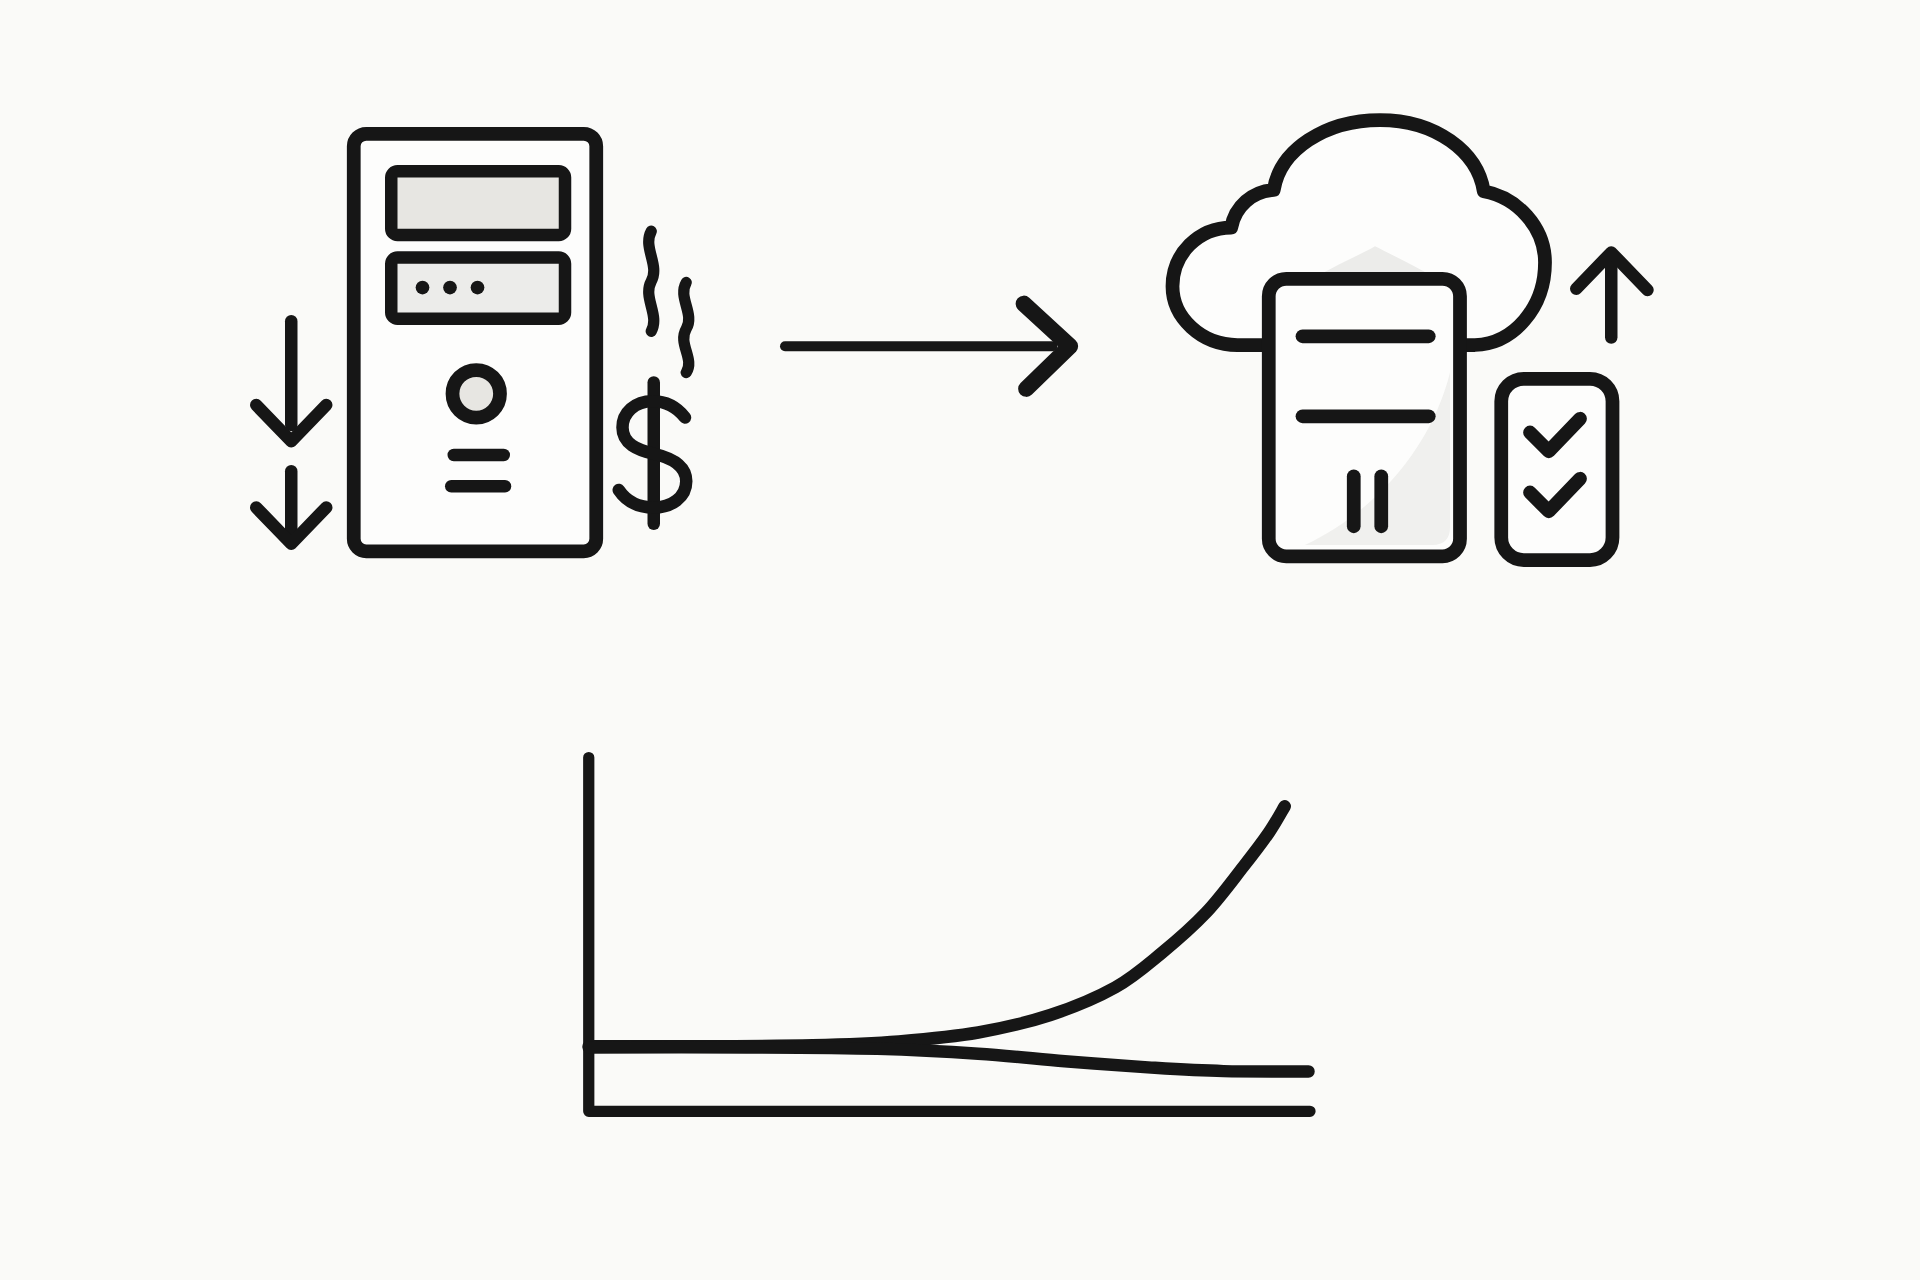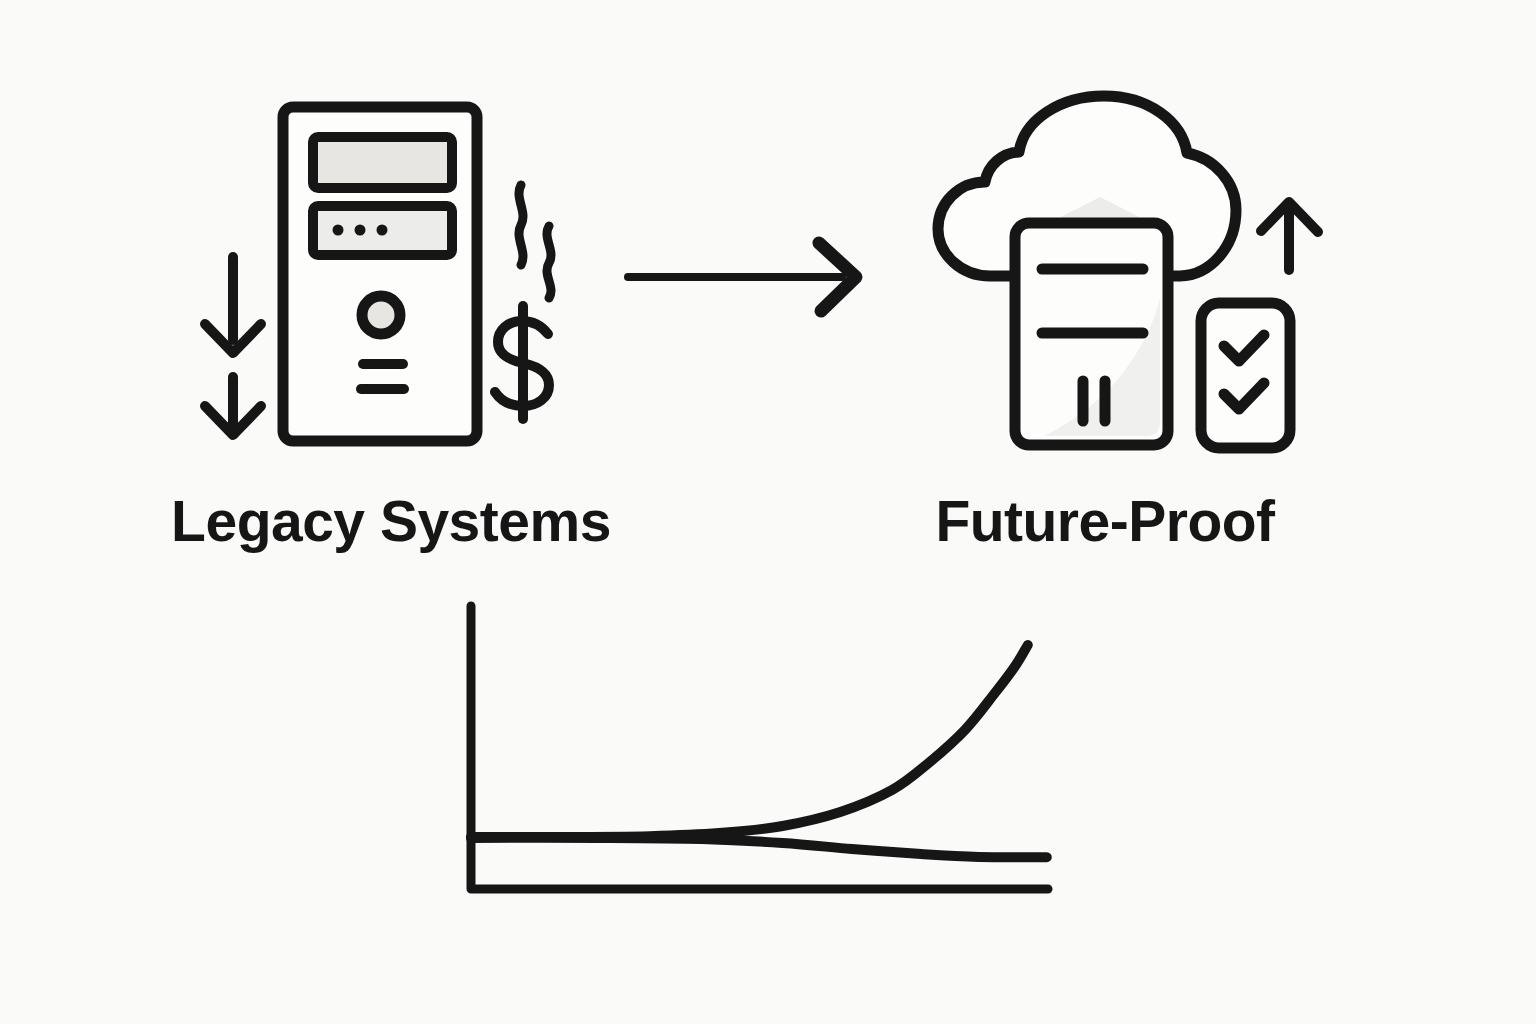--- a/index.html
+++ b/index.html
@@ -101,16 +101,14 @@
 
     <g>
       <path class="stroke" stroke-width="9" d="M471 606 L471 889 L1048 889"></path>
       <g id="chart-curves">
           <path d="M471.0 837.0 C485.4 837.0 527.7 837.2 557.5 837.0 C587.4 836.9 622.9 836.8 649.9 836.2 C676.8 835.5 697.0 834.8 719.1 833.1 C741.2 831.3 762.4 829.5 782.6 826.0 C802.8 822.4 822.0 818.0 840.3 812.0 C858.6 806.0 877.3 798.2 892.2 789.9 C907.1 781.6 917.6 772.0 929.7 762.1 C941.8 752.1 954.0 741.5 964.9 730.0 C975.8 718.5 986.5 703.7 994.9 693.0 C1003.3 682.4 1009.6 674.1 1015.1 666.1 C1020.6 658.1 1025.7 648.5 1027.8 645.0" class="stroke" stroke-width="10"></path>
           <path d="M471.0 837.9 C492.2 837.9 559.5 837.7 597.9 837.9 C636.4 838.1 671.0 838.2 701.8 839.0 C732.6 839.9 757.6 841.3 782.6 843.0 C807.6 844.6 828.7 847.1 851.8 849.0 C874.9 850.8 899.9 852.7 921.1 854.1 C942.2 855.4 957.8 856.4 978.8 856.9 C999.7 857.4 1035.5 857.1 1046.8 857.2" class="stroke" stroke-width="10"></path>
         </g>
     </g>
   </svg>
 
-  <div class="label headline legacy-label">Legacy Systems</div>
-  <div class="label headline future-label">Future-Proof</div>
 
 </div>
 
 </body></html>

